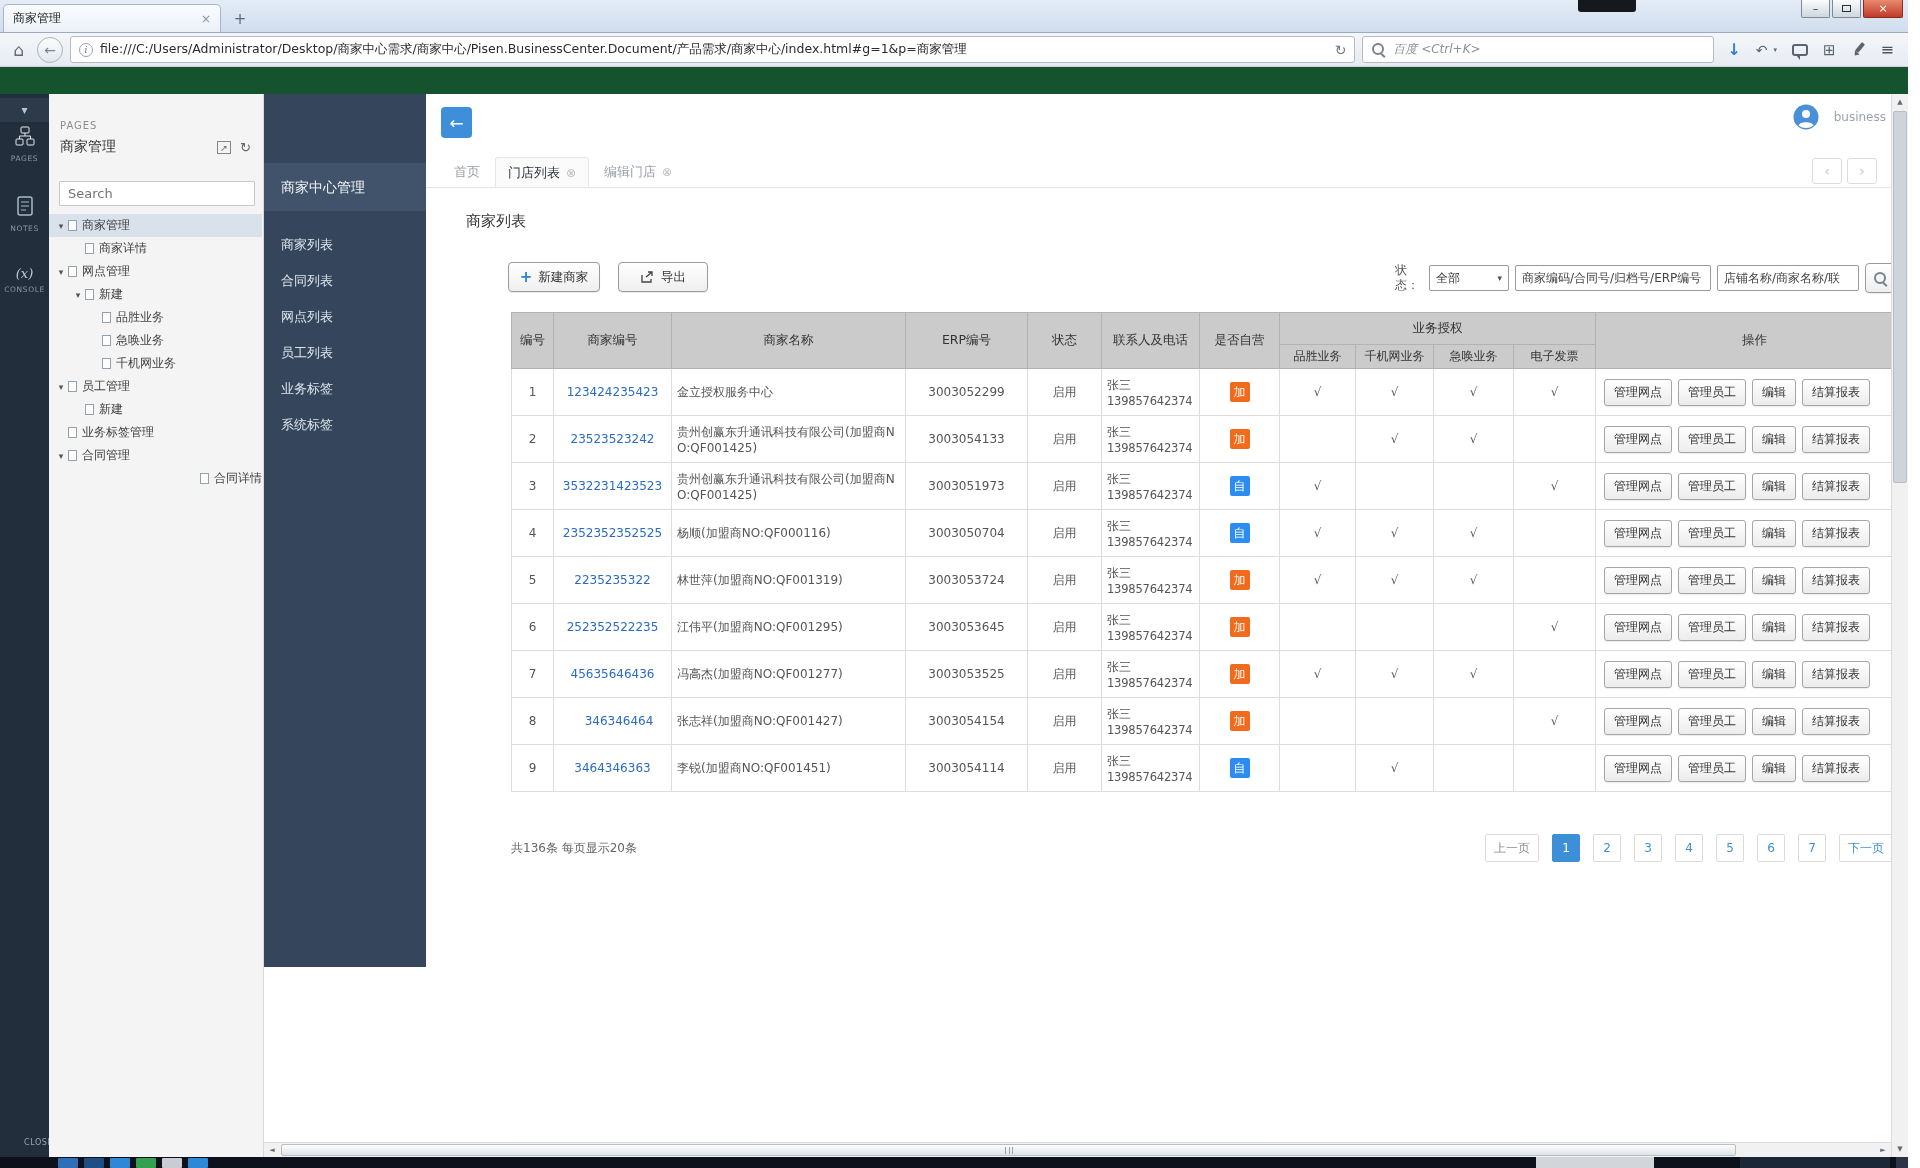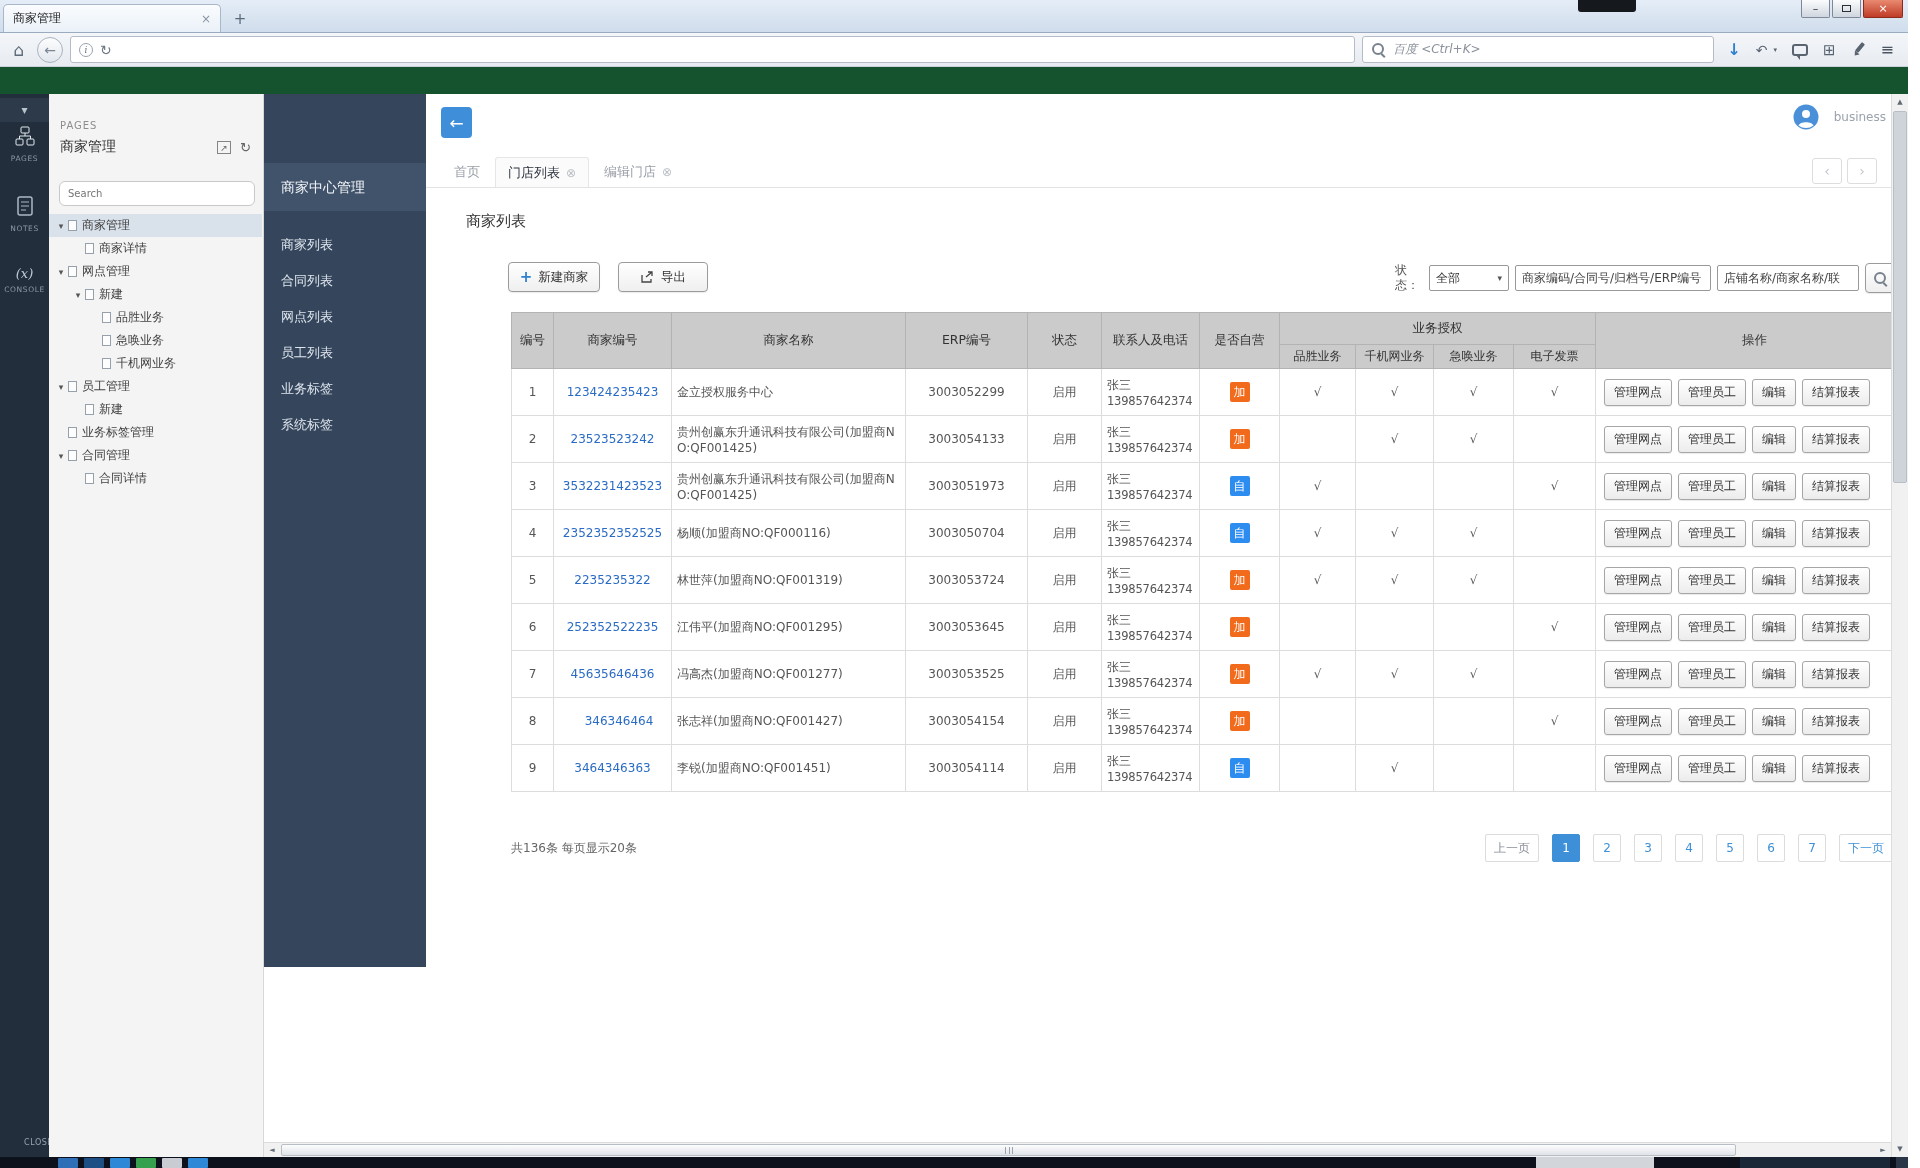--- a/index.html
+++ b/index.html
@@ -90,21 +90,21 @@
   
   .sidebar{position:absolute;left:49px;top:0;width:215px;height:100%;background:#f4f4f4;
     border-right:1px solid #d8d8d8;}
   .sb-heading{position:absolute;left:11px;top:26px;font-size:10px;color:#8d8d8d;letter-spacing:1px;}
   .sb-title{position:absolute;left:11px;top:44px;font-size:14px;color:#333;}
   .sb-title-icons{position:absolute;right:12px;top:46px;display:flex;gap:9px;align-items:center;}
   .share-box{width:14px;height:13px;border:1px solid #858585;font-size:9px;display:flex;
     align-items:center;justify-content:center;color:#666;}
   .sb-refresh{font-size:13px;color:#666;}
   .sb-search{position:absolute;left:10px;top:87px;width:196px;height:25px;border:1px solid #c9c9c9;
-    background:#fff;padding:0 8px;font-size:10px;color:#555;border-radius:6px;font-family:inherit;}
+    background:#fff;padding:0 8px;font-size:13px;color:#555;border-radius:1px;font-family:inherit;}
   .tree{position:absolute;left:0;top:120px;right:1px;}
   .tree-row{display:flex;align-items:center;height:23px;font-size:12px;color:#3f3f3f;}
   .tree-row.selected{background:#d9e1ea;}
   .caret{width:12px;font-size:9px;color:#555;text-align:center;flex:none;}
   .doc-icon{width:9px;height:11px;border:1px solid #97a1ab;background:#fdfdfd;margin:0 5px 0 1px;flex:none;}
   .tree-label{white-space:nowrap;}
 
   
   .vscroll{position:absolute;right:0;top:0;width:17px;height:100%;background:#f1f1f2;border-left:1px solid #dcdcdc;}
   .vs-arrow{position:absolute;left:0;width:16px;height:16px;display:flex;align-items:center;
@@ -211,20 +211,21 @@
         </div>
       <div class="win-btn close">×</div>
     </div>
   </div>
 
   <div class="navbar">
     <span class="home-ic">⌂</span>
     <span class="back-circle">←</span>
     <div class="url-field">
       <span class="info-ic">i</span>
+      <span class="url-text">file:///C:/Users/Administrator/Desktop/商家中心需求/商家中心/Pisen.BusinessCenter.Document/产品需求/商家中心/index.html#g=1&amp;p=商家管理</span>
       <span class="reload-ic">↻</span>
     </div>
     <div class="search-field">
       <span class="mag"></span>
       <span class="search-ph">百度 &lt;Ctrl+K&gt;</span>
     </div>
     <div class="nav-icons">
       <span class="dl-ic">↓</span>
       <span class="hist-ic">↶</span>
       <span class="tiny-caret">▾</span>
@@ -320,21 +321,21 @@
           <div class="tree-row" style="padding-left: 6px;">
             <span class="caret"></span>
             <span class="doc-icon"></span>
             <span class="tree-label">业务标签管理</span>
           </div>
           <div class="tree-row" style="padding-left: 6px;">
             <span class="caret">▾</span>
             <span class="doc-icon"></span>
             <span class="tree-label">合同管理</span>
           </div>
-          <div class="tree-row" style="padding-left: 23px;">
+          <div class="tree-row" style="padding-left: 23px; justify-content: flex-end;">
             <span class="caret"></span>
             <span class="doc-icon"></span>
             <span class="tree-label">合同详情</span>
           </div>
         </div>
     </div>
 
     <div class="canvas">
 
       <div class="proto-menu">

